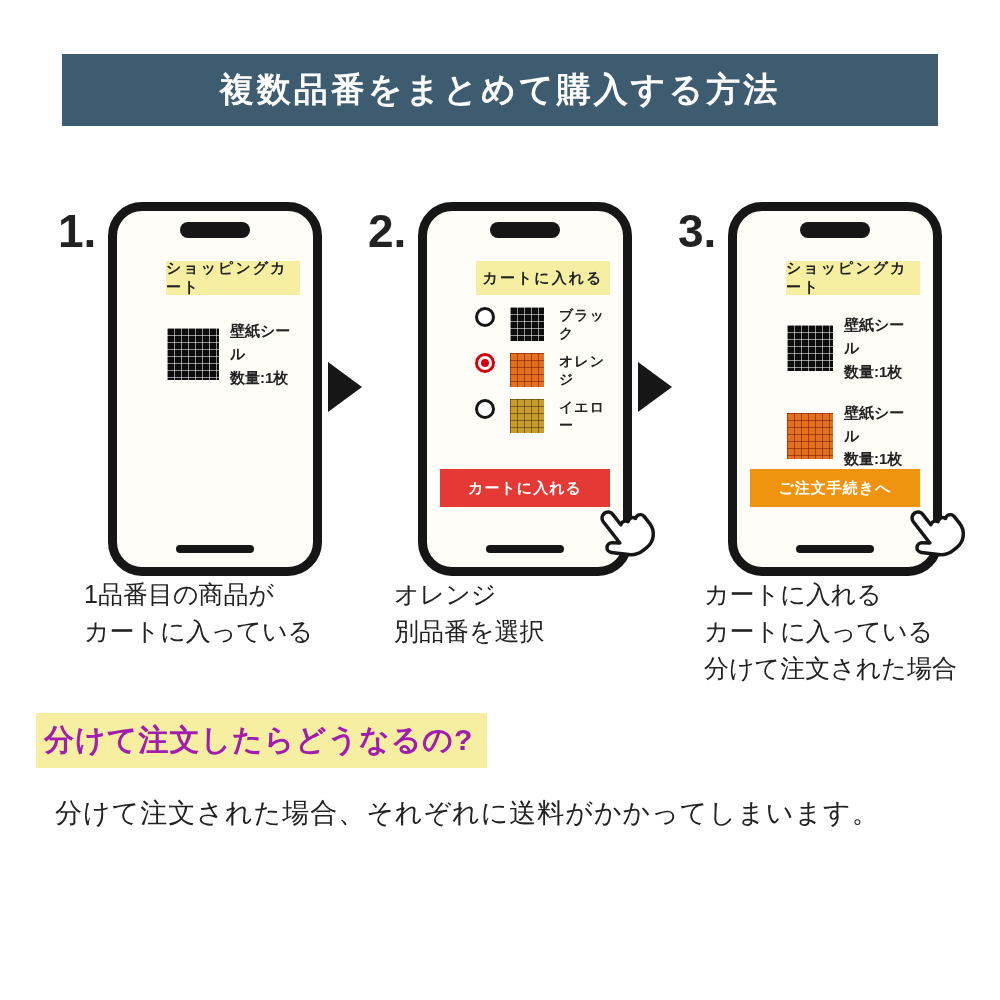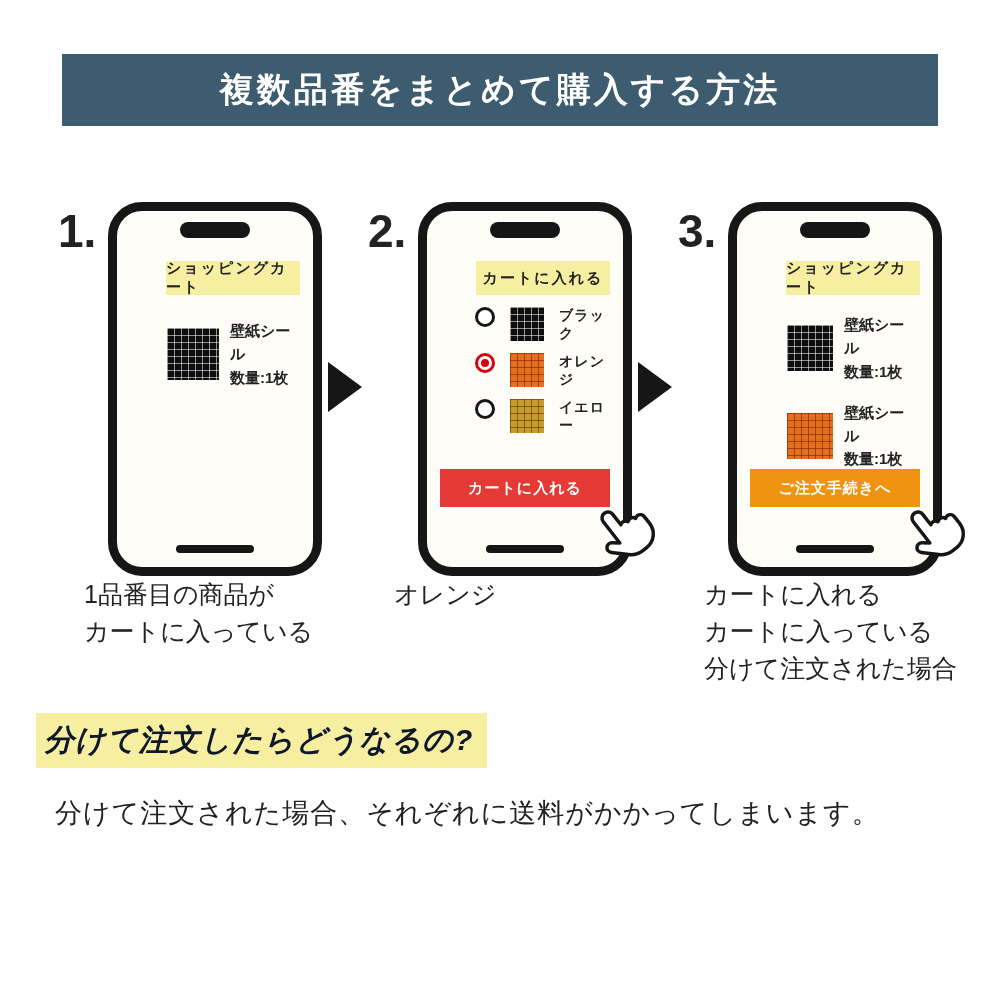--- a/index.html
+++ b/index.html
@@ -194,22 +194,21 @@
 
   
   .note { margin: 26px 36px 0; }
   .note-heading {
     display: inline-block;
     background: var(--highlight-yellow, #f6efa2);
     padding: 7px 14px 7px 8px;
     font-size: 30px;
     font-weight: bold;
     letter-spacing: 1px;
-    color: #0f172a;
-    font-style: italic;
+    color: #a21caf;
   }
   .note-body {
     margin-top: 24px;
     font-size: 27px;
     line-height: 1.62;
     letter-spacing: 1px;
     color: #222;
     margin-left: 19px;
   }
 </style>
@@ -265,20 +264,21 @@
         </div>
       </div>
       <div class="cta cta-red">カートに入れる</div>
       <svg class="hand" viewBox="0 0 40 38">
         <path fill="#ffffff" stroke="#161616" stroke-width="2.2" stroke-linejoin="round" d="M18.8 1.6 c-2.1 0-3.8 1.7-3.8 3.8 v16.8 l-3.7-3.1 c-1.3-1.1-3.2-1-4.3.3 -1.1 1.2-1 3 .2 4.2 l7.6 7.6 c2.3 2.3 5.4 3.6 8.6 3.6 h3 c6 0 10.8-4.8 10.8-10.8 v-5.4 c0-1.7-1.4-3.1-3.1-3.1 -.7 0-1.4.3-1.9.7 -.4-1.2-1.6-2.1-2.9-2.1 -.8 0-1.5.3-2.1.8 -.5-1.1-1.6-1.9-2.9-1.9 -.7 0-1.3.2-1.8.6 V5.4 c0-2.1-1.7-3.8-3.7-3.8 z"></path>
       </svg>
       <div class="home-bar"></div>
     </div>
     <div class="caption">
       <div>オレンジ</div>
+      <div>別品番を選択</div>
     </div>
   </div>
 
   <div class="arrow"></div>
 
   <div class="step">
     <div class="step-number">3.</div>
     <div class="phone phone3">
       <div class="notch"></div>
       <div class="banner">ショッピングカート</div>

